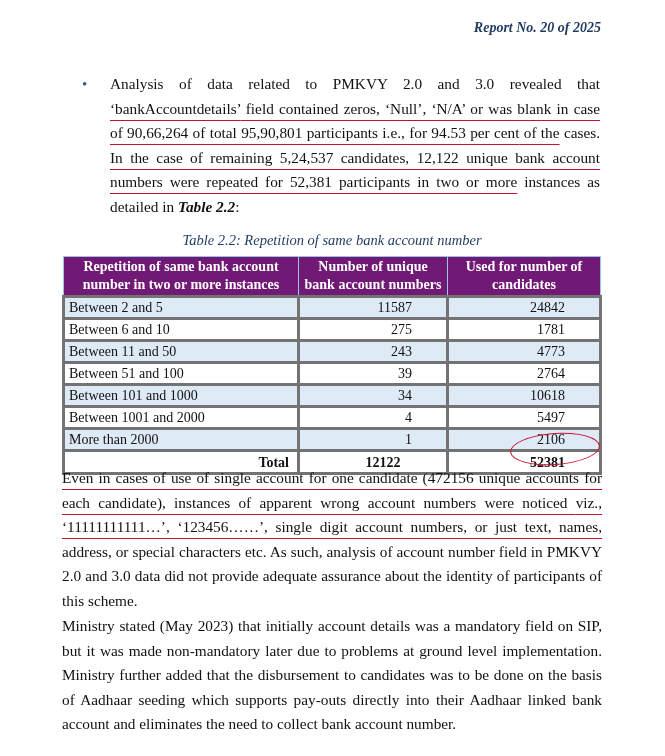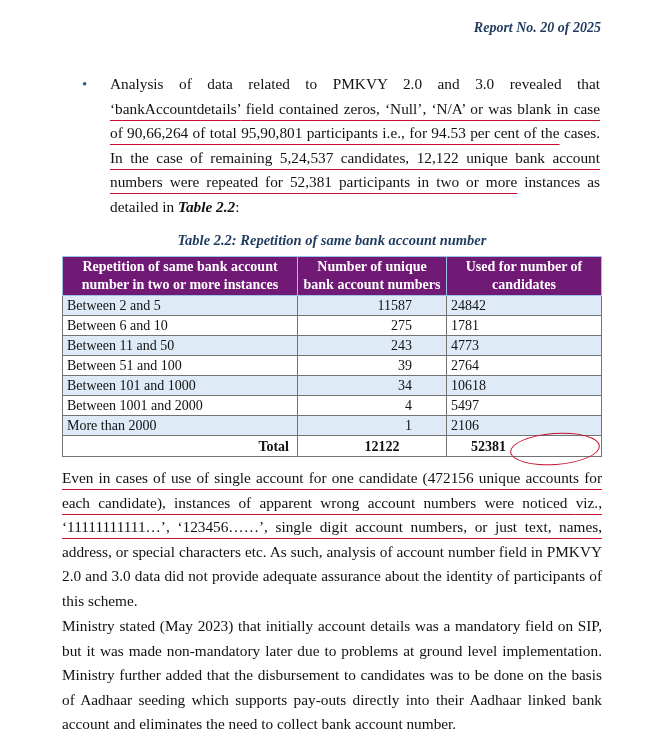--- a/index.html
+++ b/index.html
@@ -17,37 +17,37 @@
     font-size: 15.3px; line-height: 24.5px; text-align: justify;
   }
   .bullet {
     position: absolute; left: 82px; top: 76px; font-size: 15px; color: #2e5f8a;
   }
   .ul-red { text-decoration: underline; text-decoration-color: #c8102e; text-decoration-thickness: 1.3px; text-underline-offset: 6px; }
   .it { }
   .bi { font-style: italic; font-weight: bold; }
   .table-title {
     position: absolute; top: 232px; left: 62px; width: 540px; text-align: center;
-    font-style: italic; font-weight: bold; font-size: 14.5px; color: #1f3a5f;
+    font-style: italic; font-weight: normal; font-size: 14.5px; color: #1f3a5f;
   }
   table.rep {
     position: absolute; top: 256px; left: 62px; width: 540px;
     border-collapse: collapse; font-size: 14px;
   }
   table.rep th {
     background: #701a75; color: #ffffff; font-weight: bold;
     font-size: 14px; line-height: 18px; padding: 1px 4px; text-align: center;
     border: 1px solid #9dc3e6;
   }
   table.rep td {
-    border: 1px solid #737373; padding: 0 4px; height: 19px; line-height: 19px;
+    border: 3px solid #737373; padding: 0 4px; height: 19px; line-height: 19px;
   }
   table.rep tr.alt td { background: #deebf7; }
   table.rep td.num1 { text-align: right; padding-right: 34px; }
-  table.rep td.num2 { padding-right: 34px; }
+  table.rep td.num2 { text-align: right; padding-right: 34px; }
   table.rep tr.total td { font-weight: bold; height: 20px; padding-left: 24px; }
   table.rep td.total-label { text-align: right; padding-right: 8px; }
   .circle {
     position: absolute; left: 510px; top: 433px; width: 88px; height: 30px;
     border: 1.4px solid #c8102e; border-radius: 50%; transform: rotate(-4deg);
   }
   .para2 {
     position: absolute; left: 62px; width: 540px;
     font-size: 15.3px; line-height: 24.5px; text-align: justify;
   }

